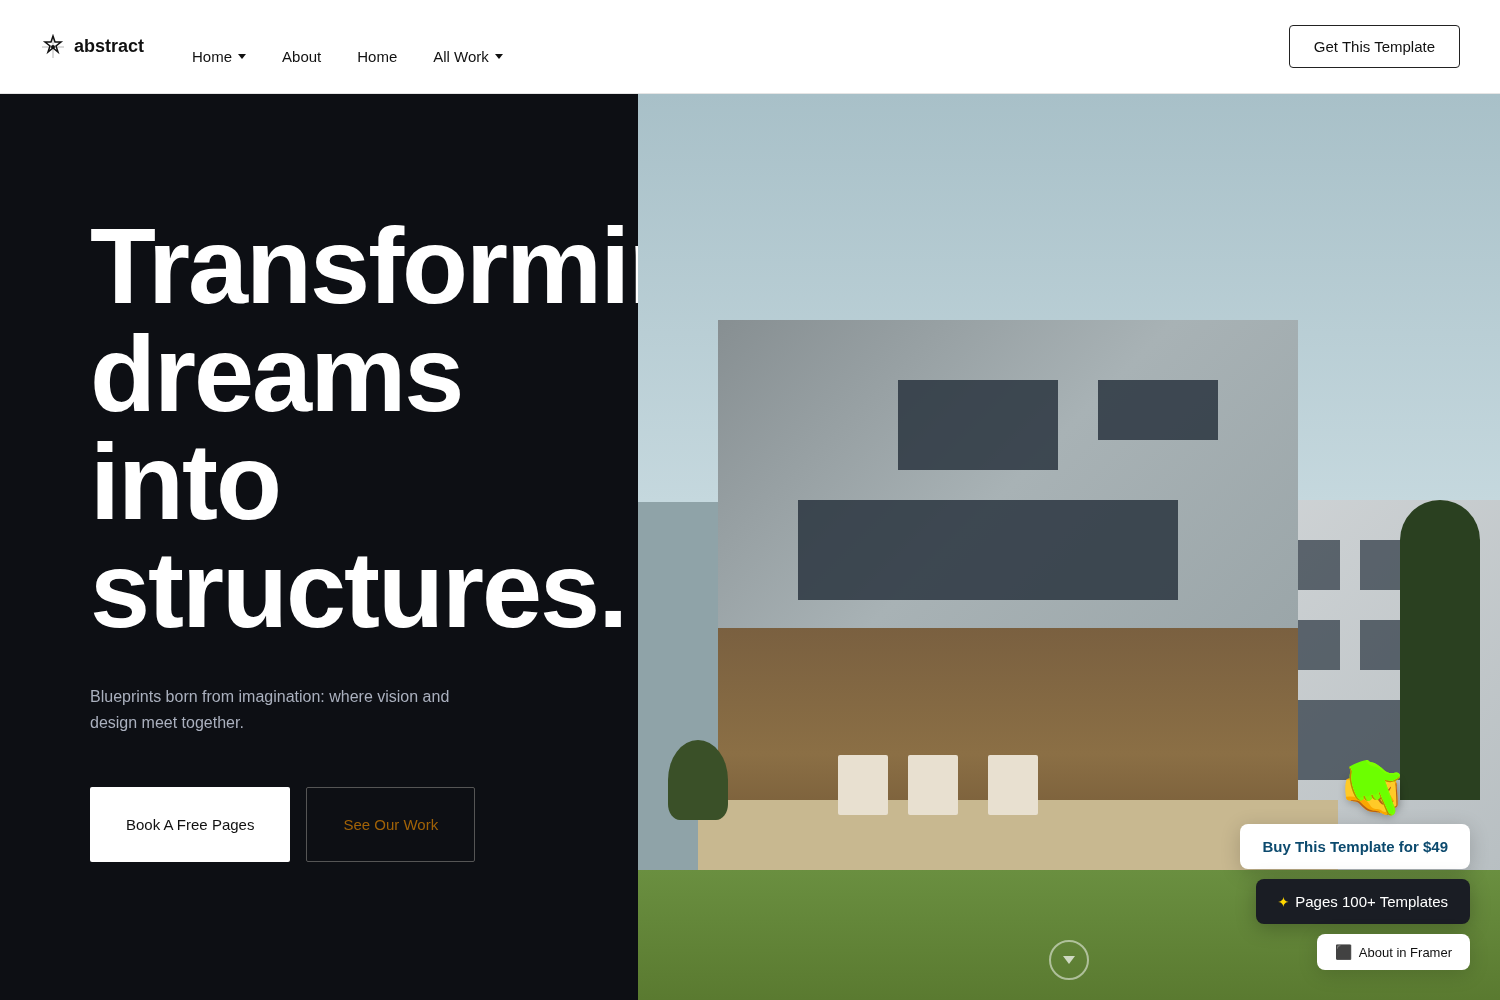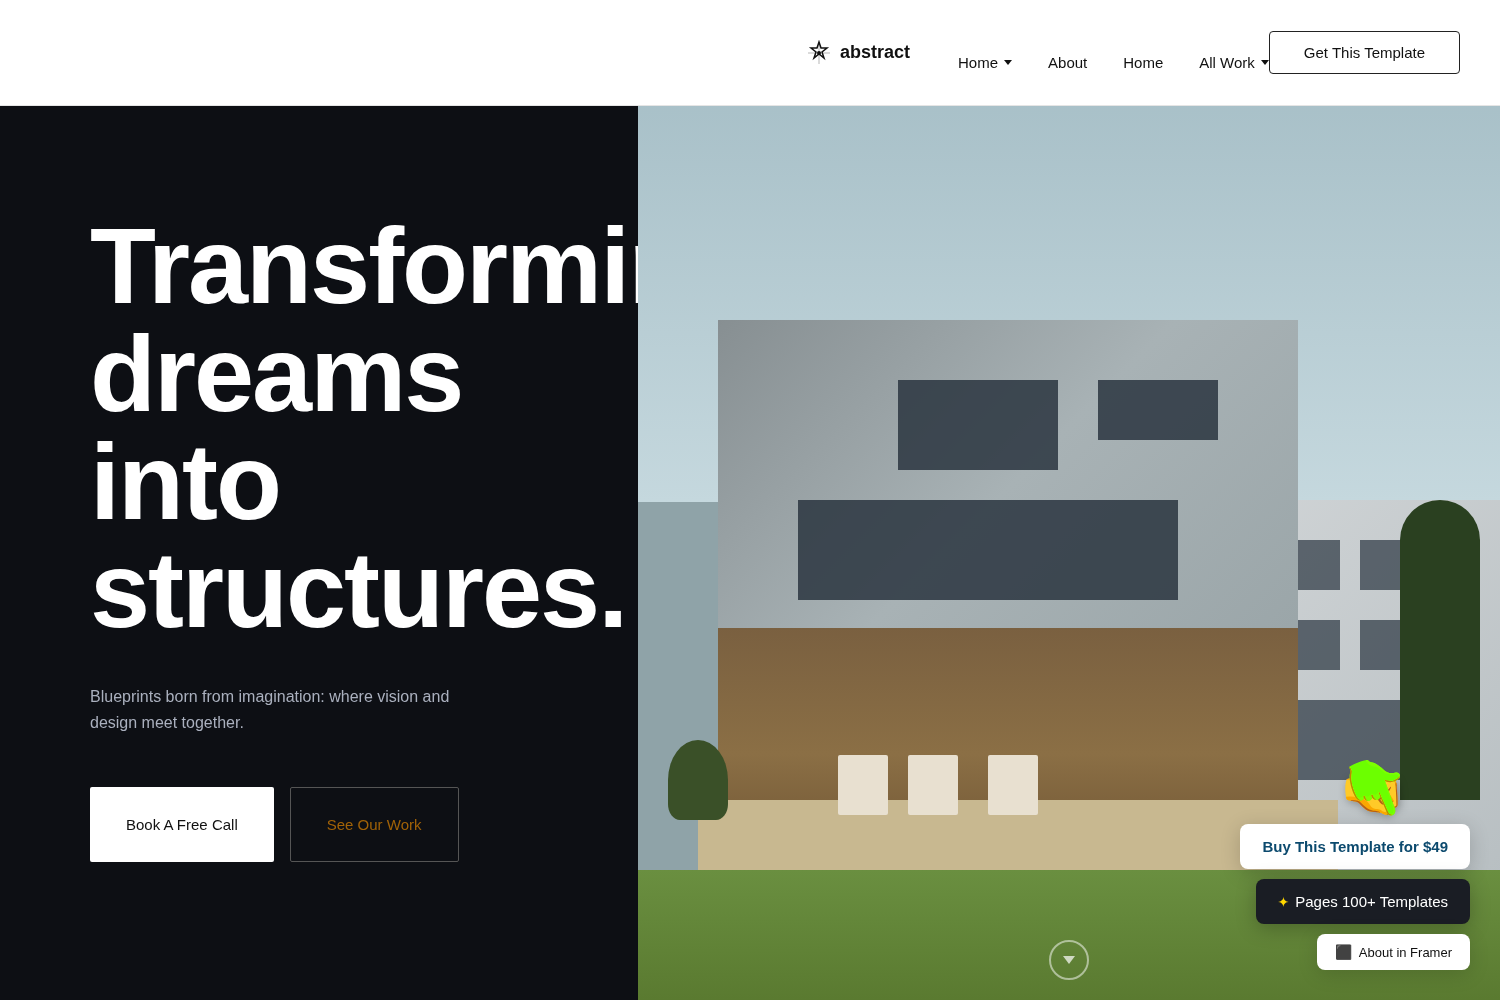--- a/index.html
+++ b/index.html
@@ -2,24 +2,24 @@
 <html><head>
   <meta charset="utf-8">
   <style>
     *, *::before, *::after { box-sizing: border-box; margin: 0; padding: 0; }
     body { width: 1500px; height: 1000px; overflow: hidden; font-family: -apple-system, BlinkMacSystemFont, 'Segoe UI', sans-serif; }
 
     
     .navbar {
       position: absolute;
       top: 0; left: 0; right: 0;
-      height: 106px;
-      display: flex;
-      align-items: center;
-      justify-content: flex-end;
+      height: 94px;
+      display: flex;
+      align-items: center;
+      justify-content: space-between;
       padding: 0 40px;
       z-index: 100;
       background: #fff;
       border-bottom: 1px solid #e5e5e5;
     }
     .navbar-left {
       display: flex;
       align-items: center;
       gap: 48px;
     }
@@ -53,21 +53,21 @@
       display: inline-block;
       width: 0; height: 0;
       border-left: 4px solid transparent;
       border-right: 4px solid transparent;
       border-top: 5px solid #111;
       margin-left: 2px;
     }
     .get-template-btn {
       background: #fff;
       border: 1.5px solid #222;
-      padding: 12px 34px;
+      padding: 12px 24px;
       font-size: 15px;
       font-weight: 500;
       color: #111;
       cursor: pointer;
       border-radius: 4px;
     }
 
     
     .main-layout {
       position: absolute;
@@ -364,21 +364,21 @@
   </div>
   <button class="get-template-btn">Get This Template</button>
 </nav>
 
 <div class="main-layout">
 
   <div class="left-panel">
     <h1 class="hero-headline">Transforming dreams into structures.</h1>
     <p class="hero-subtext">Blueprints born from imagination: where vision and design meet together.</p>
     <div class="cta-buttons">
-      <button class="btn-primary">Book A Free Call</button>
+      <button class="btn-primary">Book A Free Pages</button>
       <button class="btn-secondary">See Our Work</button>
     </div>
   </div>
 
   <div class="right-panel">
 
     <div class="sky"></div>
 
     <div class="building-right">
       <div class="br-window brw1"></div>

